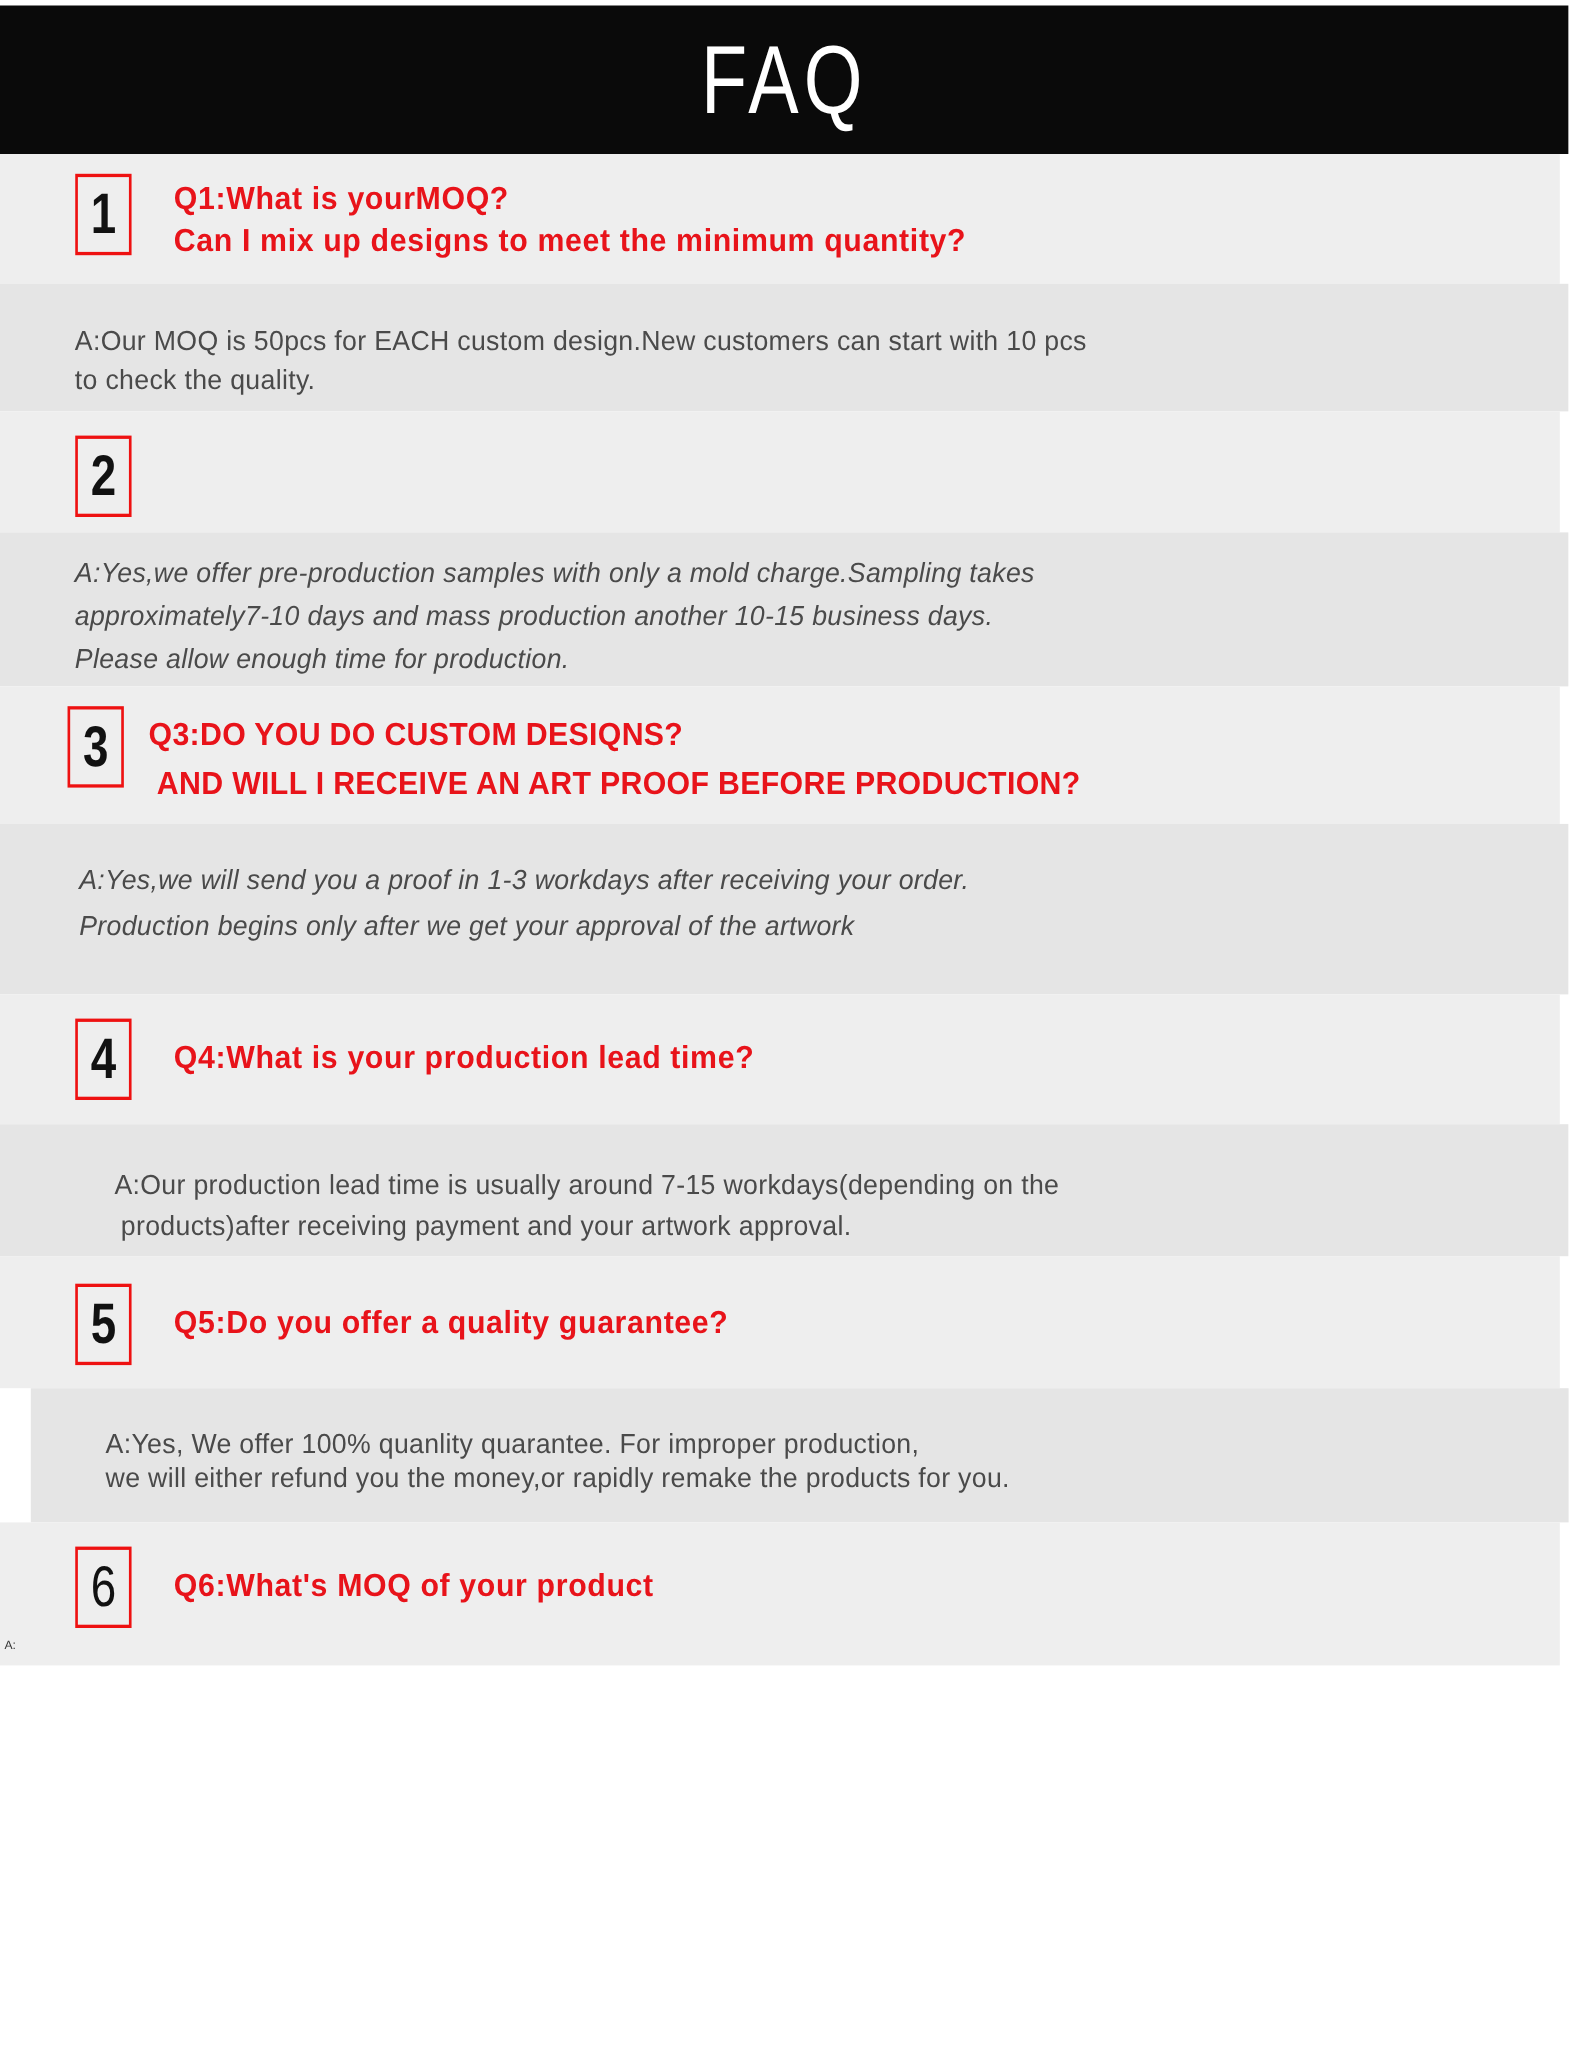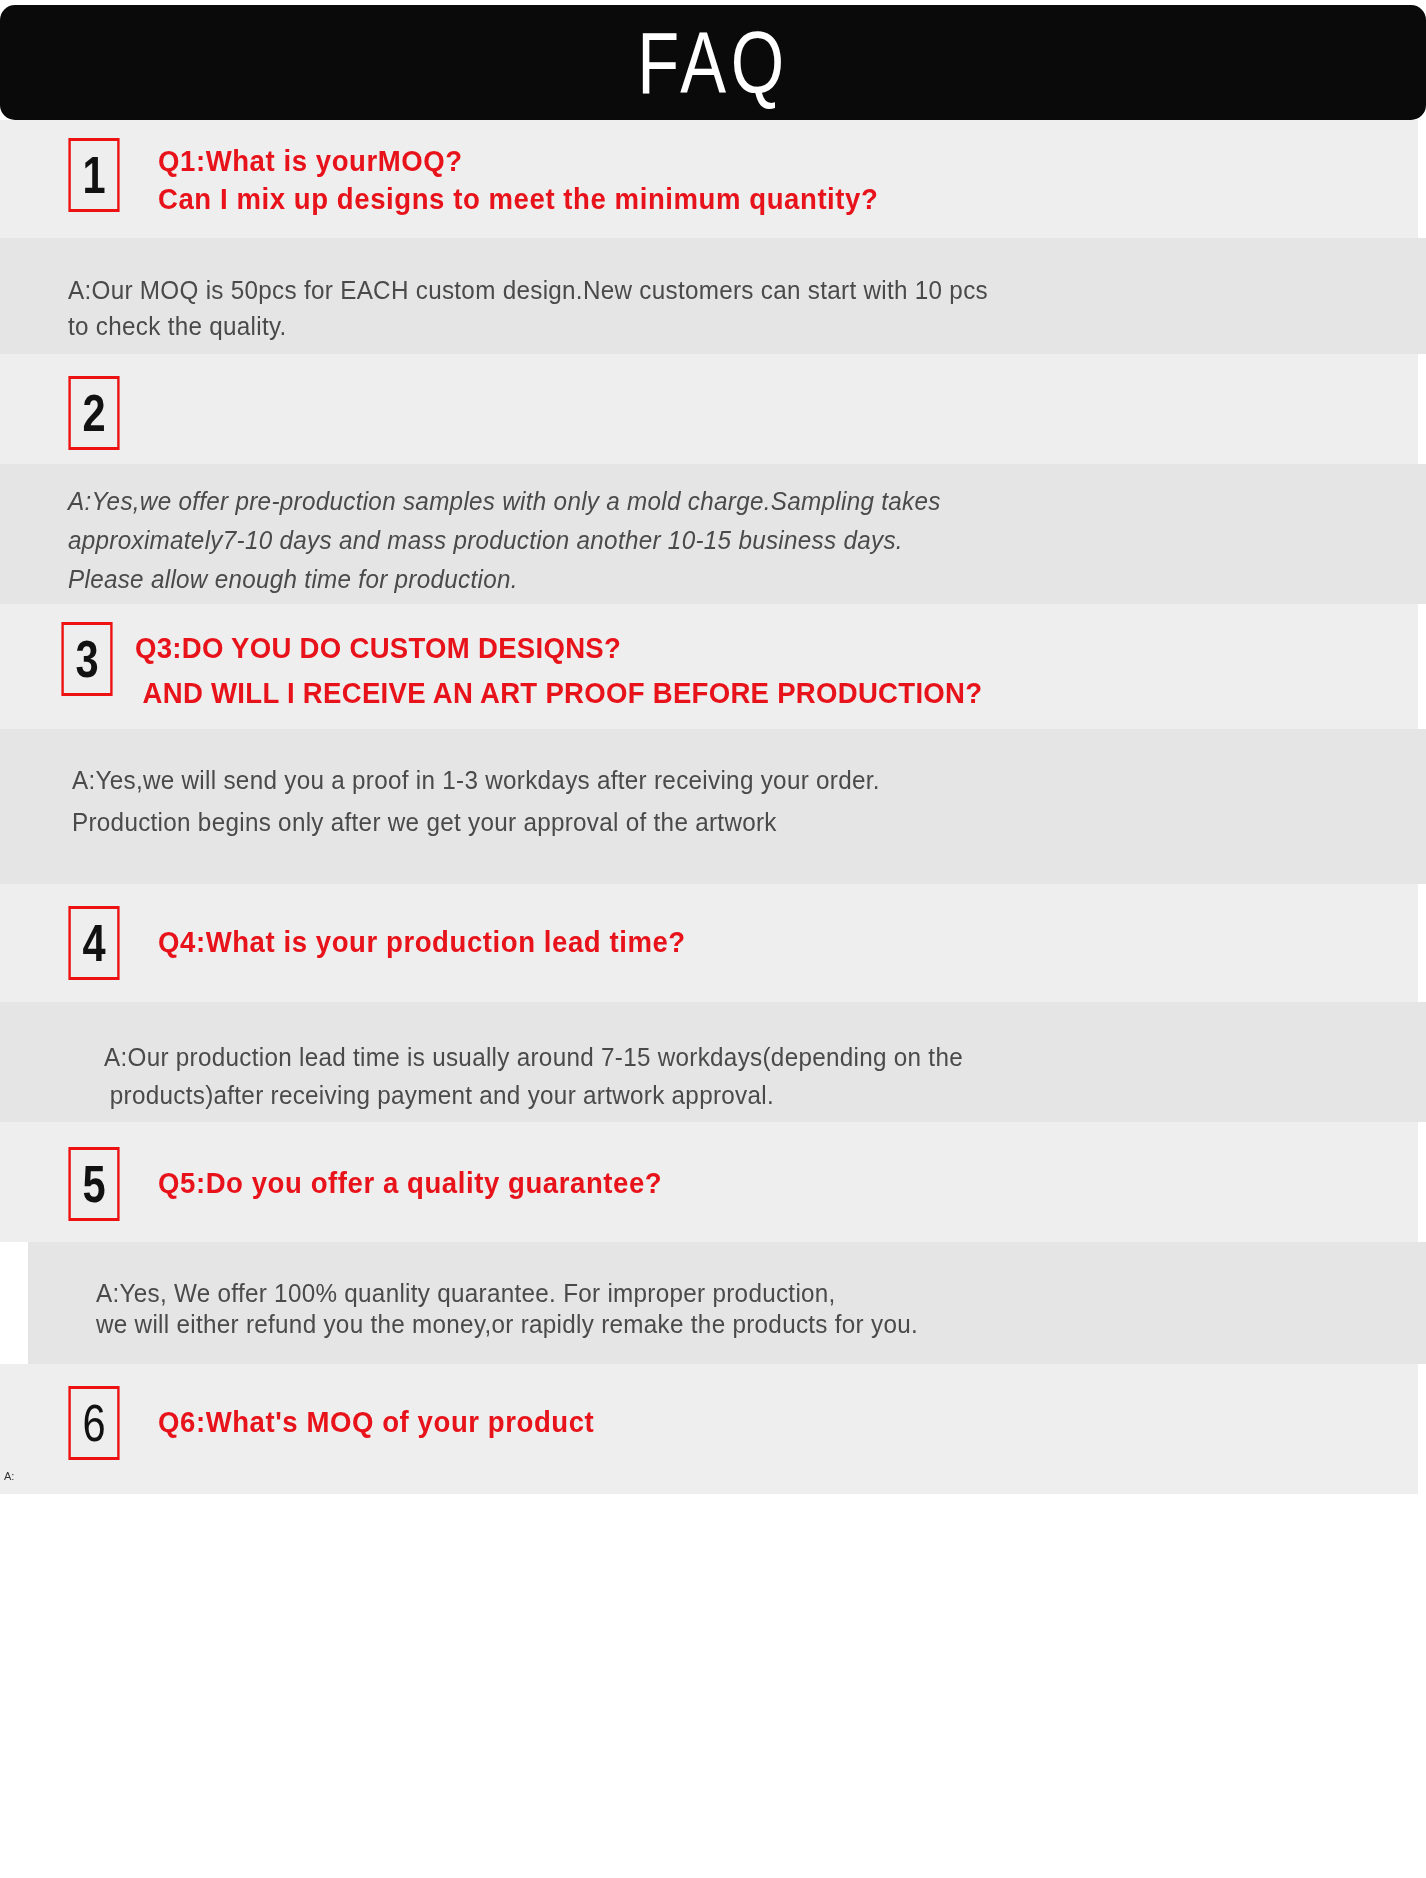--- a/index.html
+++ b/index.html
@@ -18,27 +18,26 @@
   .page {
     width: 1426px;
     height: 1878px;
     position: relative;
     background: #ffffff;
     box-sizing: border-box;
   }
 
   
   .faq-banner {
-    height: 115px;
+    height: 135px;
     background: #0a0a0a;
     display: flex;
     align-items: center;
     justify-content: center;
     margin-top: 5px;
-    border-radius: 15px;
   }
   .faq-banner .faq-title {
     color: #ffffff;
     font-size: 88px;
     line-height: 88px;
     font-weight: 400;
     letter-spacing: 6px;
     font-family: "Liberation Sans", sans-serif;
     transform: scaleX(0.78);
     transform-origin: center;
@@ -162,21 +161,21 @@
 
   <div class="q-band" style="height:125px; padding-top:18px;">
     <div class="num-wrap" style="margin-left:55px;">
       <div class="num-box">3</div>
     </div>
     <div class="q-text-wrap" style="margin-left:16px;">
       <div class="q-text caps" style="line-height:45px;">Q3:DO YOU DO CUSTOM DESIQNS?</div>
       <div class="q-text caps" style="line-height:45px; padding-left:8px;">AND WILL I RECEIVE AN ART PROOF BEFORE PRODUCTION?</div>
     </div>
   </div>
-  <div class="a-band" style="height:155px; padding:30px 0 0 72px;">
+  <div class="a-band" style="height:155px; padding:30px 0 0 72px;font-style:italic;">
     <div class="a-text" style="line-height:42px;">A:Yes,we will send you a proof in 1-3 workdays after receiving your order.</div>
     <div class="a-text" style="line-height:42px;">Production begins only after we get your approval of the artwork</div>
   </div>
 
   <div class="q-band" style="height:118px; padding-top:22px;">
     <div class="num-wrap">
       <div class="num-box">4</div>
     </div>
     <div class="q-text-wrap" style="padding-top:17px;text-align:center;">
       <div class="q-text">Q4:What is your production lead time?</div>

